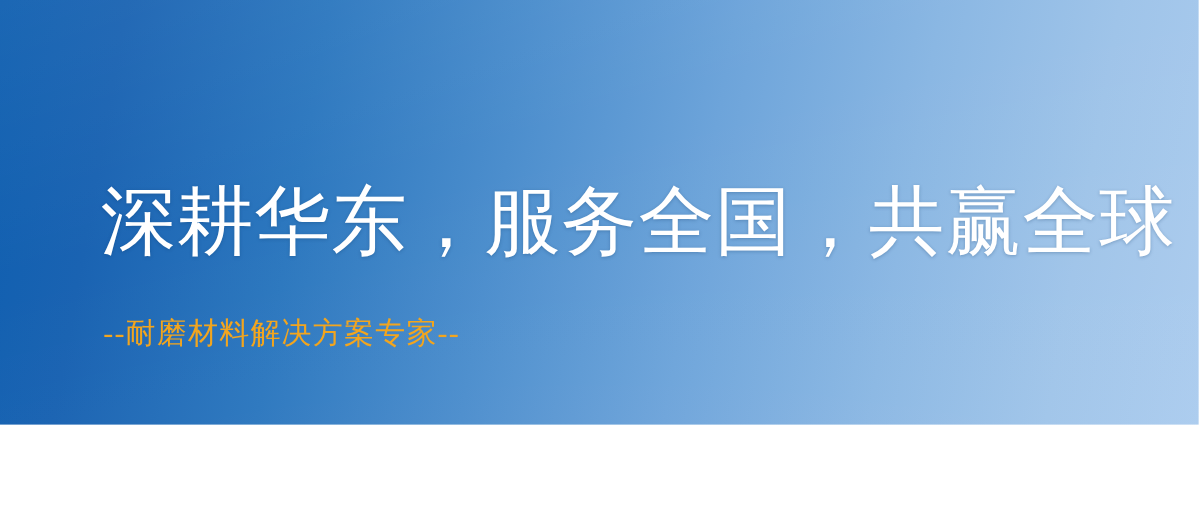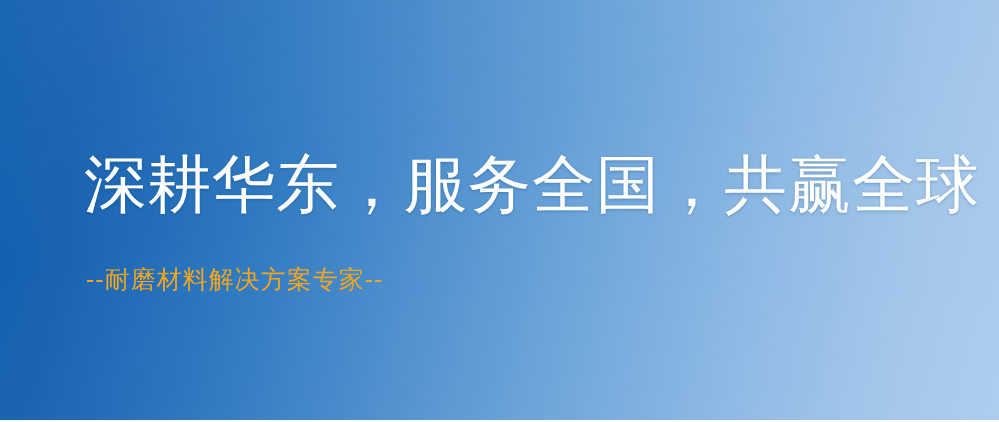--- a/index.html
+++ b/index.html
@@ -8,21 +8,21 @@
     padding: 0;
     background: #ffffff;
   }
   body {
     font-family: "Liberation Sans", sans-serif;
   }
 
   .banner {
     position: relative;
     width: 999px;
-    height: 420px;
+    height: 354px;
     overflow: hidden;
     background: linear-gradient(100deg,
         #0f5fb0 0%,
         #1a63b2 10%,
         #2d78bf 26%,
         #4c8ecd 42%,
         #6da4da 58%,
         #8ab7e3 74%,
         #9fc4e9 88%,
         #aacbee 100%);
@@ -52,21 +52,21 @@
     letter-spacing: 1px;
     white-space: nowrap;
     text-shadow: 0 1px 3px rgba(10,50,95,0.28);
     z-index: 3;
   }
 
   .subhead {
     position: absolute;
     left: 86px;
     top: 264px;
-    font-family: Liberation Sans, sans-serif;
+    font-family: Liberation Serif, serif;
     font-size: 25px;
     line-height: 1.2;
     font-weight: 400;
     color: #f2a51e;
     letter-spacing: 1px;
     white-space: nowrap;
     z-index: 3;
   }
 
   

